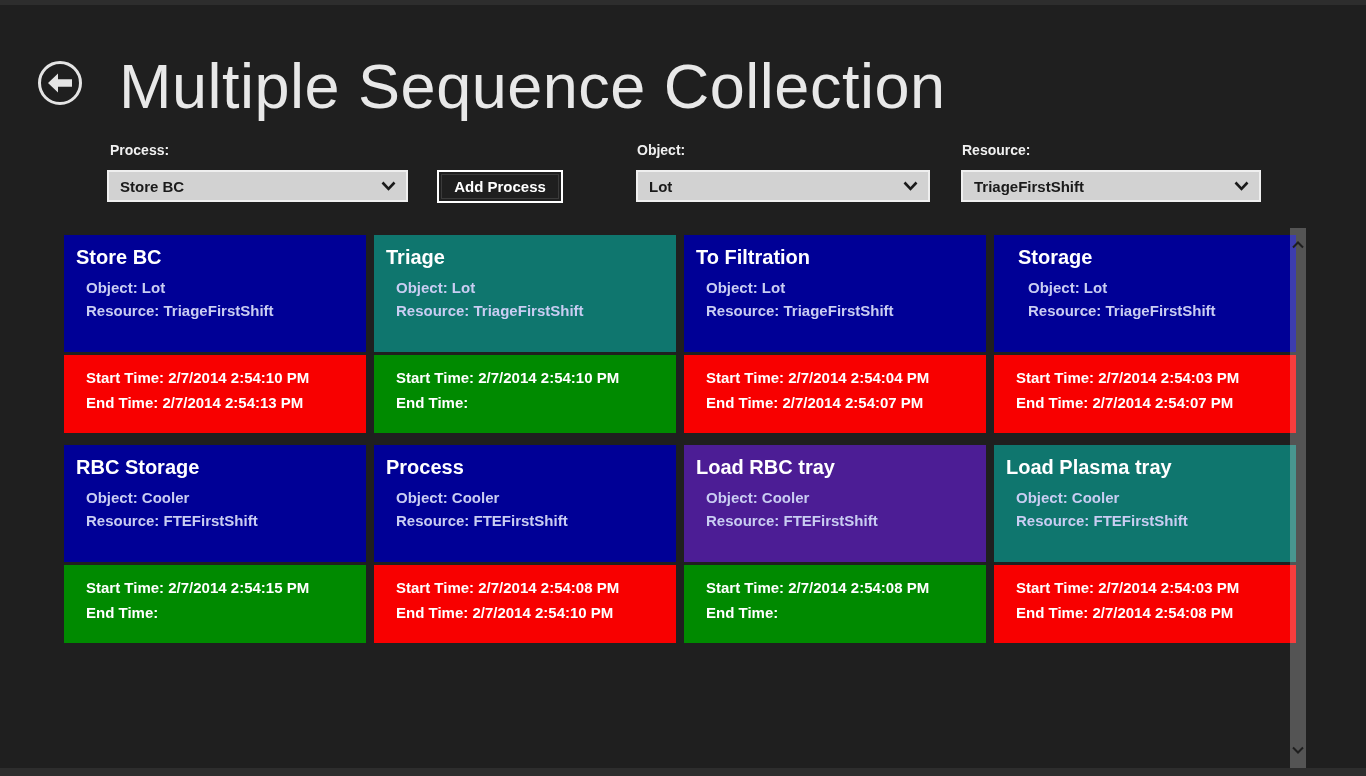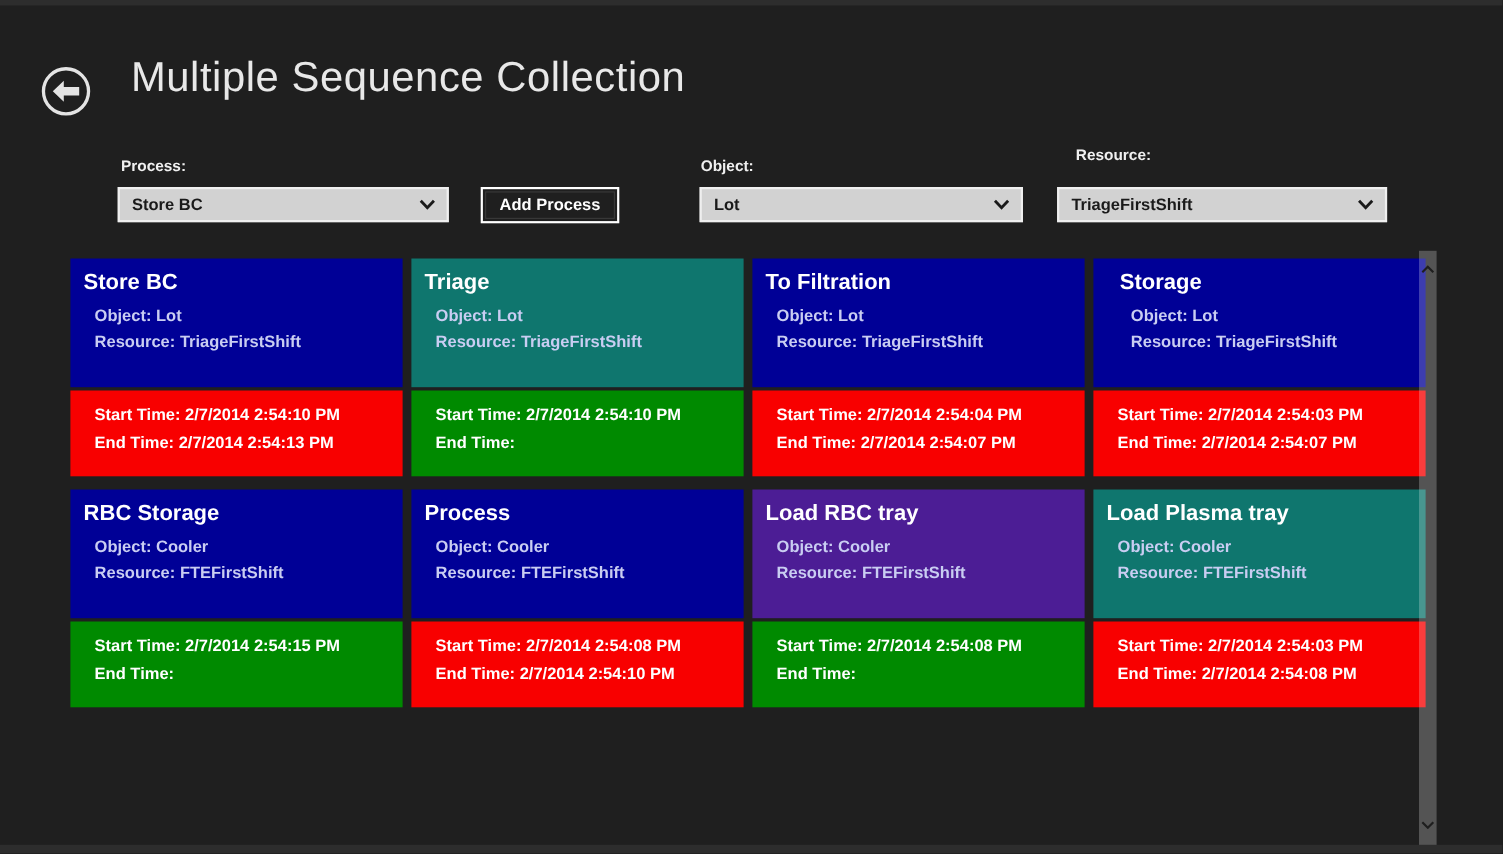--- a/index.html
+++ b/index.html
@@ -15,21 +15,21 @@
 
   
   .back-btn{
     position:absolute;left:38px;top:61px;width:44px;height:44px;
     border:3px solid #e4e4e4;border-radius:50%;box-sizing:border-box;
     display:flex;align-items:center;justify-content:center;cursor:pointer;
     background:transparent;
   }
   .page-title{
     position:absolute;left:119px;top:50px;
-    font-size:38px;font-weight:200;color:#e8e8e8;letter-spacing:0.5px;
+    font-size:63px;font-weight:200;color:#e8e8e8;letter-spacing:0.5px;
     white-space:nowrap;
   }
 
   
   .ctl-label{
     position:absolute;font-size:14px;font-weight:700;color:#f0f0f0;
   }
   .dropdown{
     position:absolute;height:32px;box-sizing:border-box;
     background:#d2d2d2;border:2px solid #efefef;
@@ -101,21 +101,21 @@
 <div class="ctl-label" style="left:637px;top:142px;">Object:</div>
 <div class="dropdown" style="left:636px;top:170px;width:294px;">
   <span class="dd-value">Lot</span>
   <span style="display:flex;">
     <svg width="15" height="10" viewBox="0 0 15 10">
         <polyline points="1.5,1.5 7.5,7.8 13.5,1.5" fill="none" stroke="#1a1a1a" stroke-width="2.6"></polyline>
       </svg>
   </span>
 </div>
 
-<div class="ctl-label" style="left:962px;top:132px;margin-left:16px;">Resource:</div>
+<div class="ctl-label" style="left:962px;top:142px;">Resource:</div>
 <div class="dropdown" style="left:961px;top:170px;width:300px;">
   <span class="dd-value">TriageFirstShift</span>
   <span style="display:flex;">
     <svg width="15" height="10" viewBox="0 0 15 10">
         <polyline points="1.5,1.5 7.5,7.8 13.5,1.5" fill="none" stroke="#1a1a1a" stroke-width="2.6"></polyline>
       </svg>
   </span>
 </div>
 
 <div class="cards">

